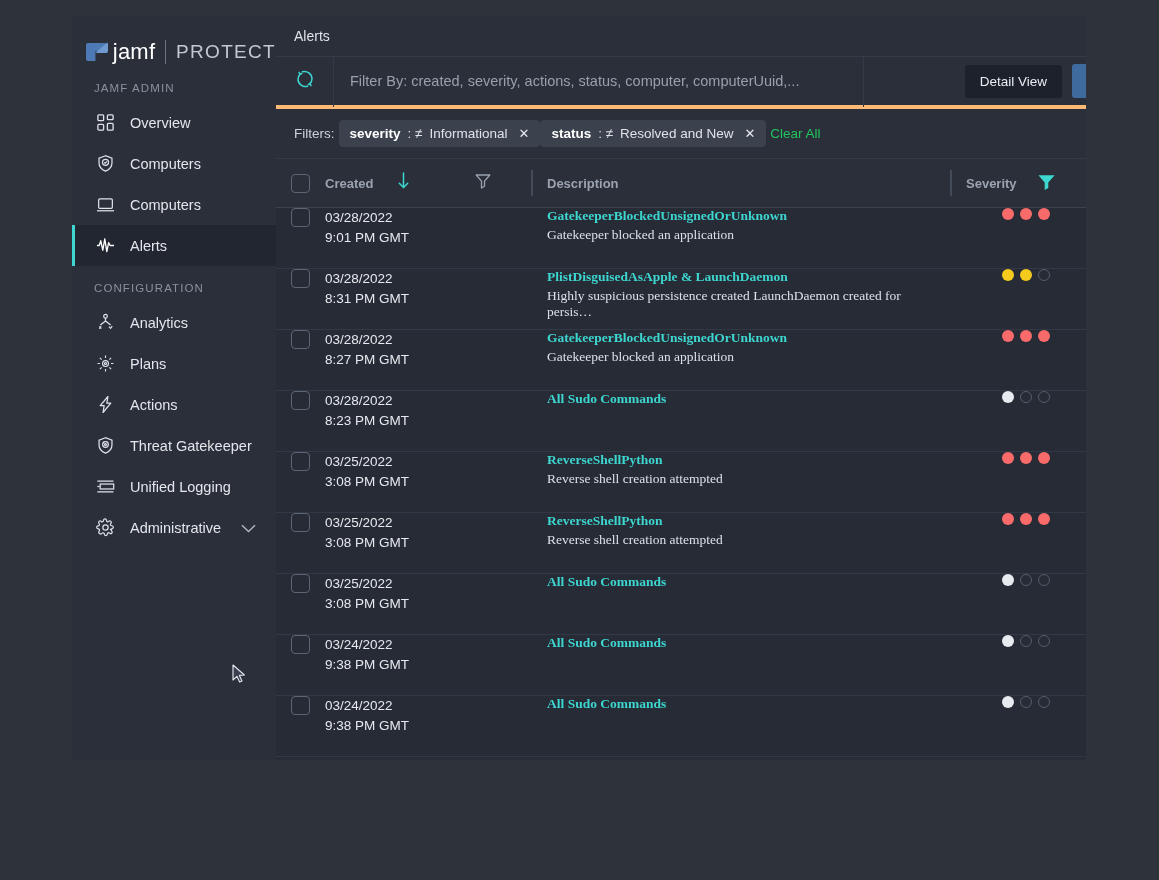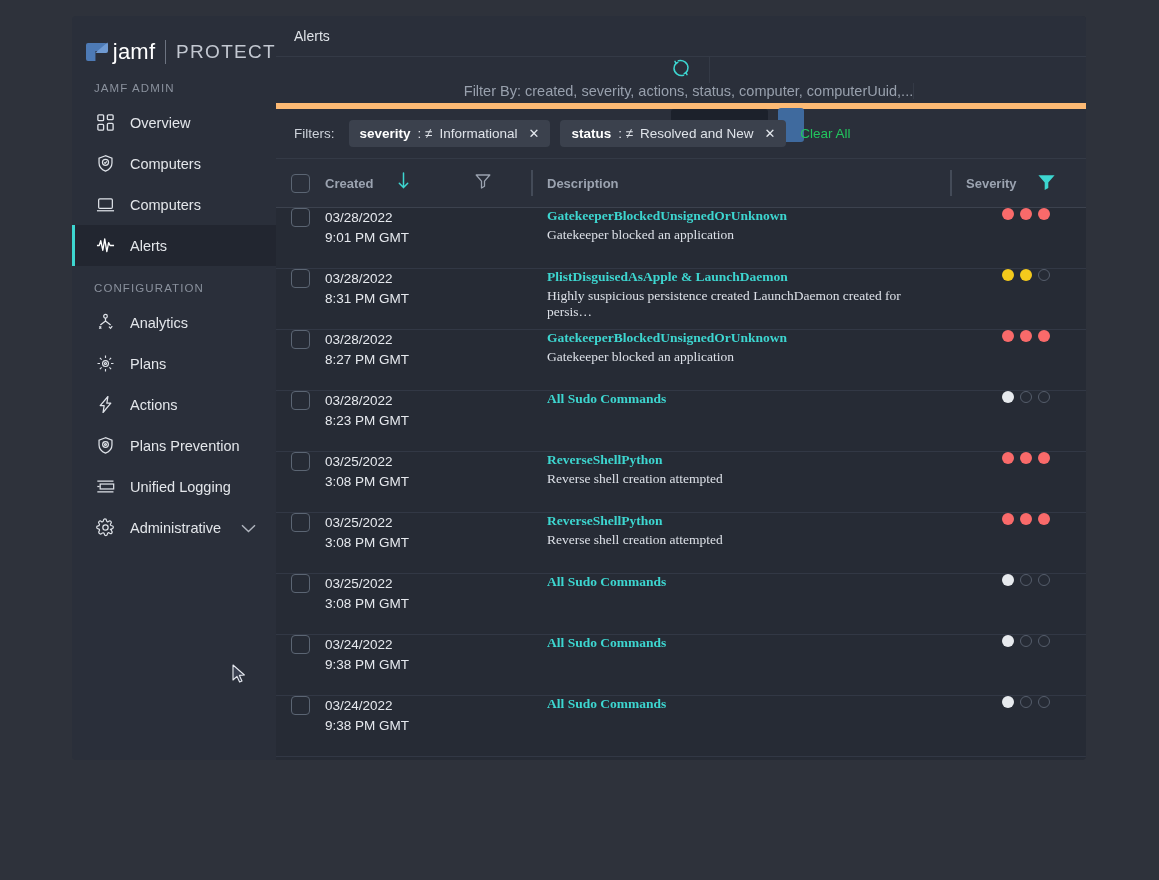--- a/index.html
+++ b/index.html
@@ -64,21 +64,21 @@
     overflow: hidden;
   }
   .titlebar {
     height: 41px; display: flex; align-items: center;
     padding-left: 18px; color: #dfe3e8; font-size: 14px;
     border-bottom: 1px solid #343a46;
     background: #2a2f3a;
   }
   .toolbar {
     height: 52px; display: flex; align-items: center;
-    border-bottom: 6px solid #fdba74; background: #2a2f3a; flex-direction: column;
+    border-bottom: 4px solid #fdba74; background: #2a2f3a;
   }
   .refresh-cell {
     width: 58px; height: 52px; display:flex; align-items:center; justify-content:center;
     border-right: 1px solid #343a46; cursor: pointer;
   }
   .filter-input {
     flex: 1; height: 52px; display: flex; align-items: center;
     padding-left: 16px; border-right: 1px solid #343a46;
   }
   .filter-input span { color: #98a0ad; font-size: 14.5px; }
@@ -91,21 +91,21 @@
     background: #1c212b; color: #e9ecf0; font-size: 13.5px;
     border: none; border-radius: 3px; padding: 9px 15px; cursor: pointer;
   }
   .blue-btn {
     width: 26px; height: 34px; background: #3f6a9e; border-radius: 3px;
     margin-right: -12px; cursor: pointer;
   }
 
   .filters-bar {
     height: 50px; display: flex; align-items: center;
-    padding-left: 18px; gap: 10px;
+    padding-left: 18px; 
     border-bottom: 1px solid #343a46; background: #2a2f3a;
   }
   .filters-label { color: #cdd2da; font-size: 13.5px; margin-right: 4px; }
   .chip {
     display: flex; align-items: center; gap: 7px;
     background: #3b414d; border-radius: 4px;
     padding: 6px 11px; cursor: pointer;
   }
   .chip-key { color: #ffffff; font-size: 13.5px; font-weight: bold; }
   .chip-val { color: #dfe3e9; font-size: 13.5px; }
@@ -249,21 +249,21 @@
     </div>
 
     <div class="nav-item">
       <span class="nav-ico">
         <svg viewBox="0 0 20 20" fill="none" stroke="#dfe3e9" stroke-width="1.3">
           <path d="M10 1.8 3.2 4.3v5.2c0 4 2.8 7 6.8 8.6 4-1.6 6.8-4.6 6.8-8.6V4.3Z"></path>
           <circle cx="10" cy="8.9" r="3"></circle>
             <circle cx="10" cy="8.9" r="1"></circle>
         </svg>
       </span>
-      <span class="nav-label">Plans Prevention</span>
+      <span class="nav-label">Threat Gatekeeper</span>
     </div>
 
     <div class="nav-item">
       <span class="nav-ico">
         <svg viewBox="0 0 20 20" fill="none" stroke="#dfe3e9" stroke-width="1.3">
           <path d="M1.4 4.4h17M1.4 15.6h17"></path>
           <rect x="4.4" y="7.4" width="14.2" height="5.2"></rect>
           <path d="M1.4 10h2.4"></path>
         </svg>
       </span>

